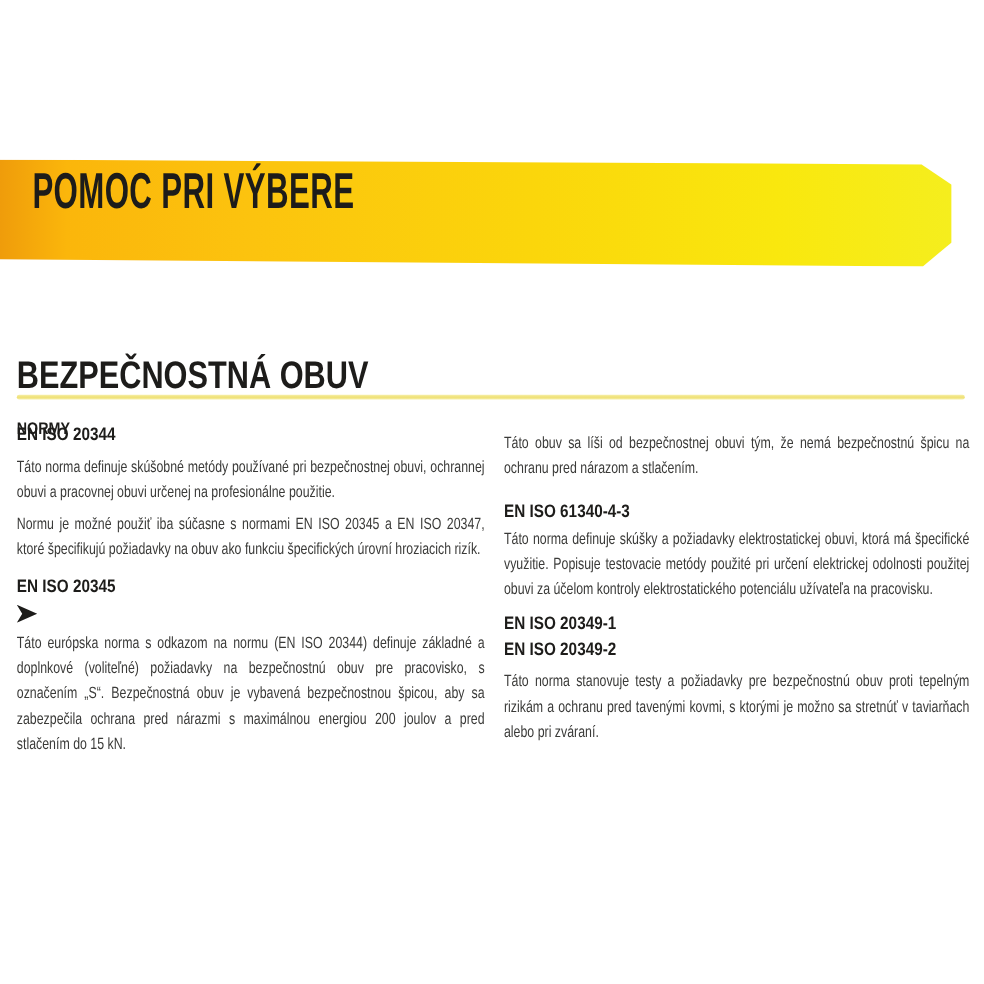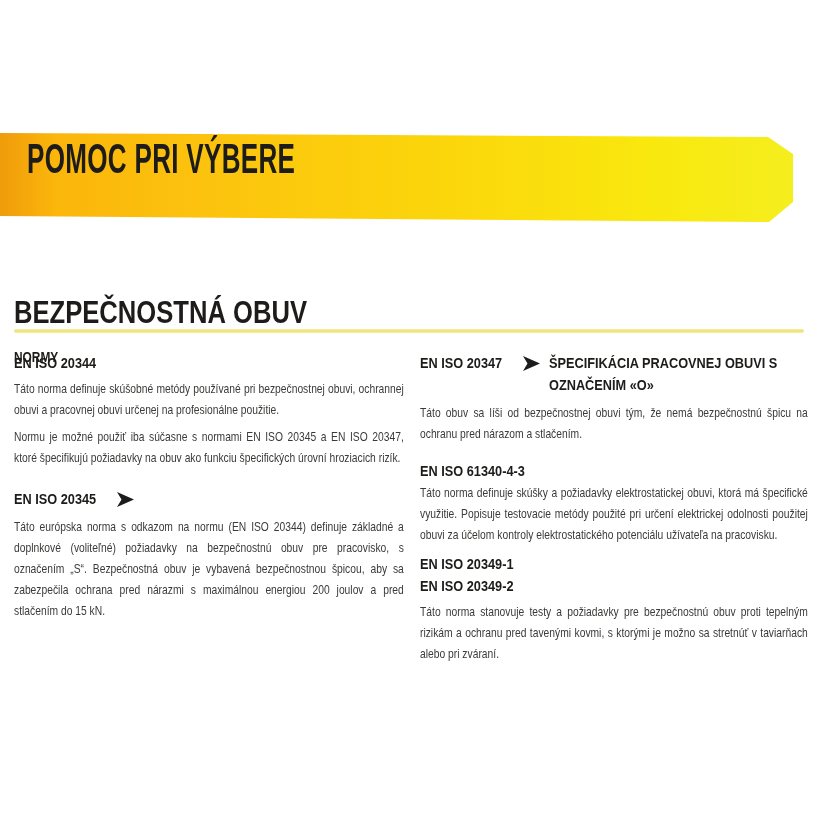--- a/index.html
+++ b/index.html
@@ -73,21 +73,21 @@
     font-size: 15px; line-height: 22px; font-weight: bold;
     width: 118%;
     transform: scaleX(0.85); transform-origin: 0 0;
     color: #1d1c1a;
   }
 
   
   .mt4  { margin-top: 4px; }
   .mt6  { margin-top: 6px; }
   .mt8  { margin-top: 8px; }
-  .mt12 { margin-top: 20px; }
+  .mt12 { margin-top: 10px; flex-direction: column; }
   .mt16 { margin-top: 16px; }
 </style>
 </head>
 <body>
 
 <div class="page">
 
   <div class="band"></div>
   <h1 class="band-title">POMOC PRI VÝBERE</h1>
 
@@ -110,33 +110,20 @@
             <path d="M0 0 L17 7.5 L0 15 L4.5 7.5 Z" fill="#1d1c1a"></path>
           </svg>
       </div>
     </div>
     <p class="body-text mt6">Táto európska norma s odkazom na normu (EN ISO 20344) definuje základné a doplnkové (voliteľné) požiadavky na bezpečnostnú obuv pre pracovisko, s označením „S“. Bezpečnostná obuv je vybavená bezpečnostnou špicou, aby sa zabezpečila ochrana pred nárazmi s maximálnou energiou 200 joulov a pred stlačením do 15 kN.</p>
 
   </div>
 
   <div class="col col-right">
 
-    <div class="norm-row">
-      <div class="nr-code">
-        <div class="code">EN ISO 20347</div>
-      </div>
-      <div class="nr-arrow">
-        <svg width="17" height="15" viewBox="0 0 17 15">
-            <path d="M0 0 L17 7.5 L0 15 L4.5 7.5 Z" fill="#1d1c1a"></path>
-          </svg>
-      </div>
-      <div class="nr-title">
-        <div class="ttl">ŠPECIFIKÁCIA PRACOVNEJ OBUVI S OZNAČENÍM «O»</div>
-      </div>
-    </div>
     <p class="body-text mt6">Táto obuv sa líši od bezpečnostnej obuvi tým, že nemá bezpečnostnú špicu na ochranu pred nárazom a stlačením.</p>
 
     <div class="code mt16">EN ISO 61340-4-3</div>
     <p class="body-text">Táto norma definuje skúšky a požiadavky elektrostatickej obuvi, ktorá má špecifické využitie. Popisuje testovacie metódy použité pri určení elektrickej odolnosti použitej obuvi za účelom kontroly elektrostatického potenciálu užívateľa na pracovisku.</p>
 
     <div class="code mt8">EN ISO 20349-1</div>
     <div class="code">EN ISO 20349-2</div>
     <p class="body-text mt4">Táto norma stanovuje testy a požiadavky pre bezpečnostnú obuv proti tepelným rizikám a ochranu pred tavenými kovmi, s ktorými je možno sa stretnúť v taviarňach alebo pri zváraní.</p>
 
   </div>

